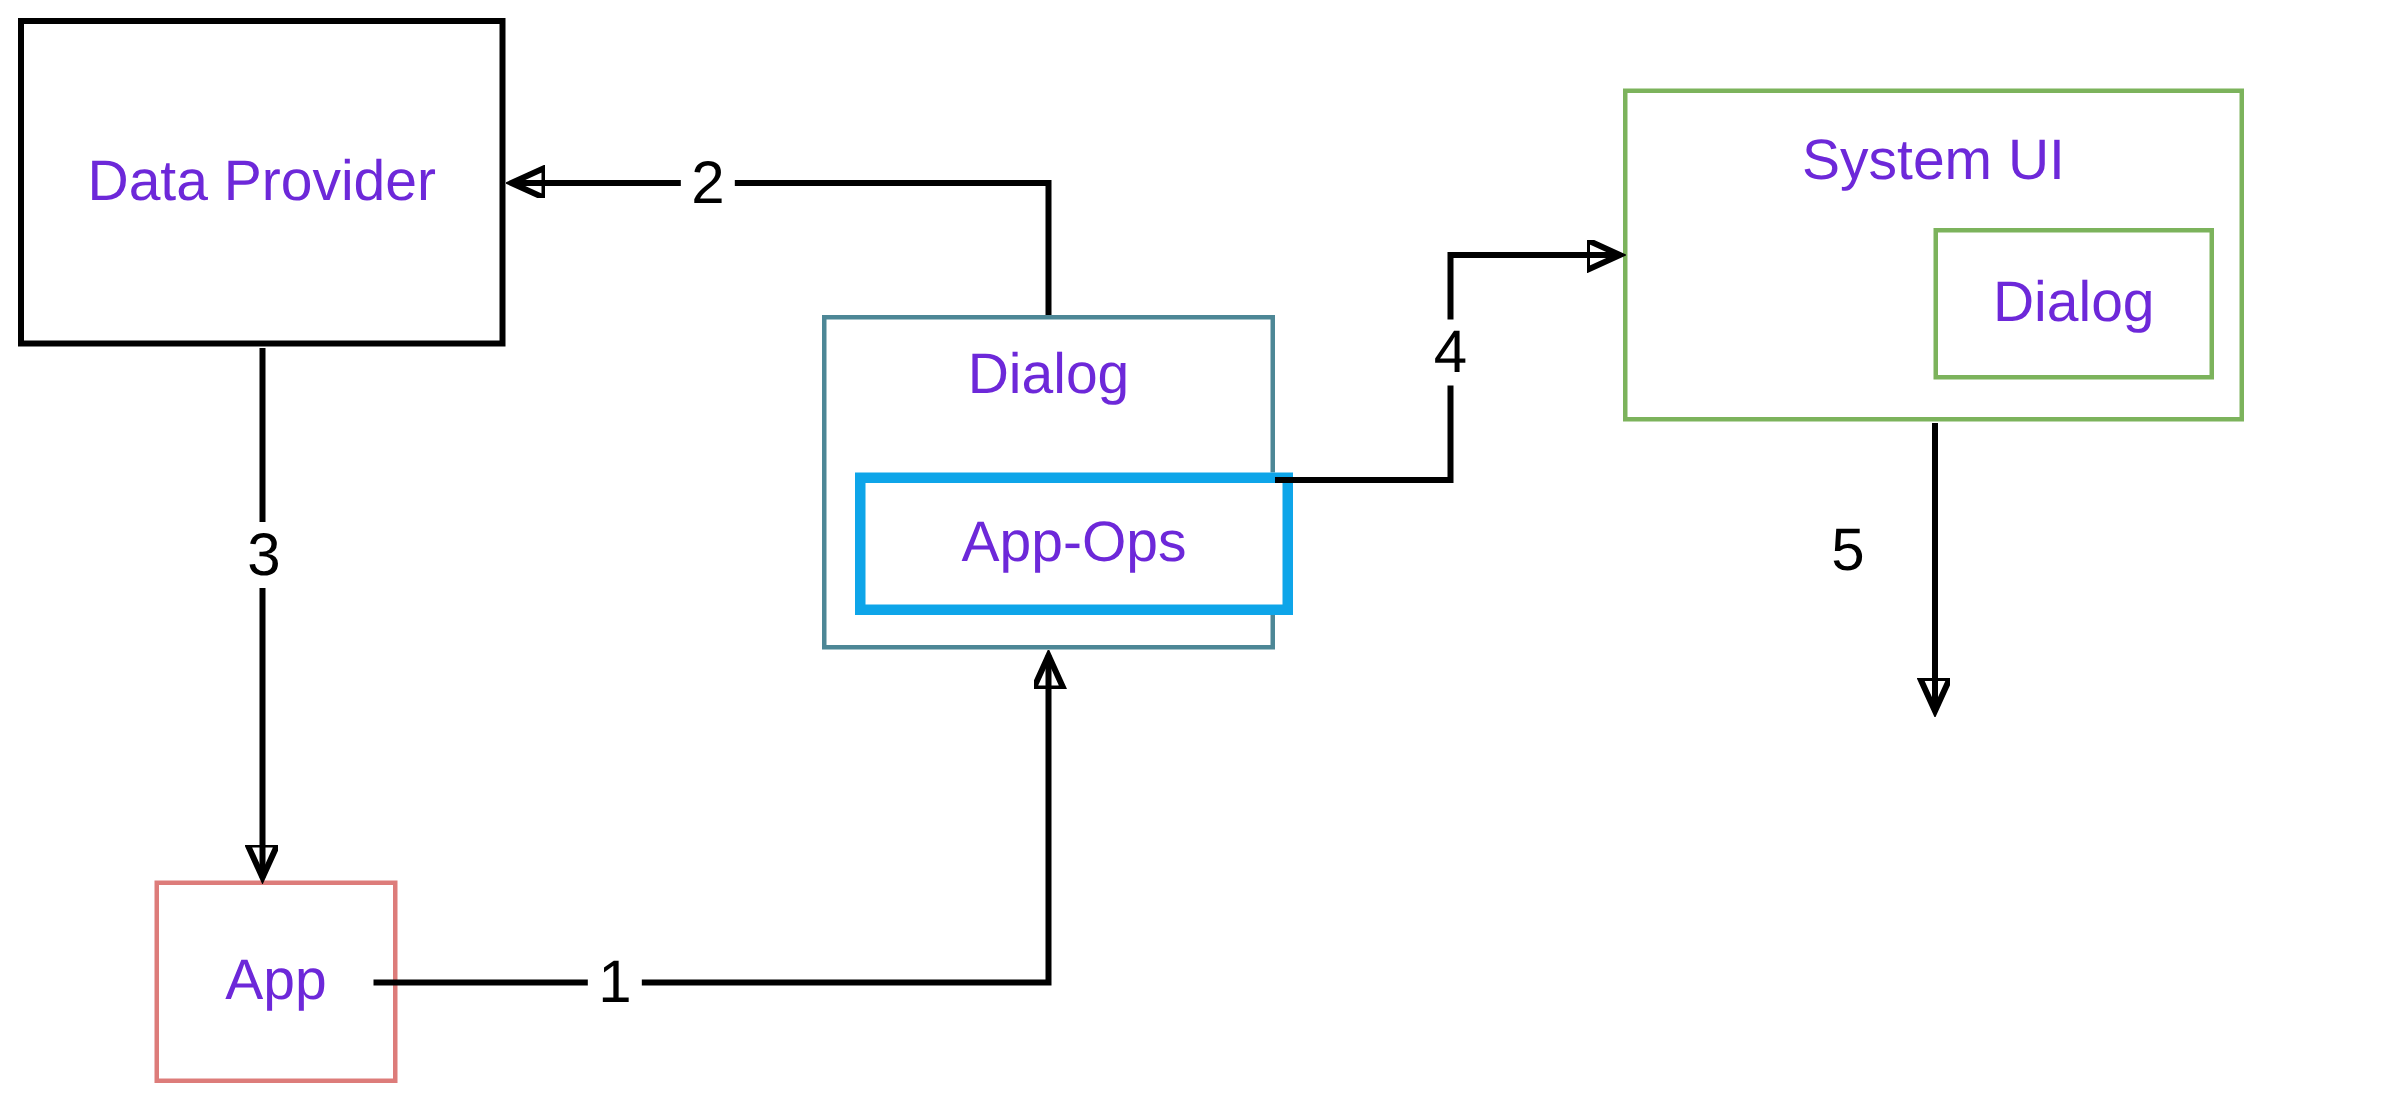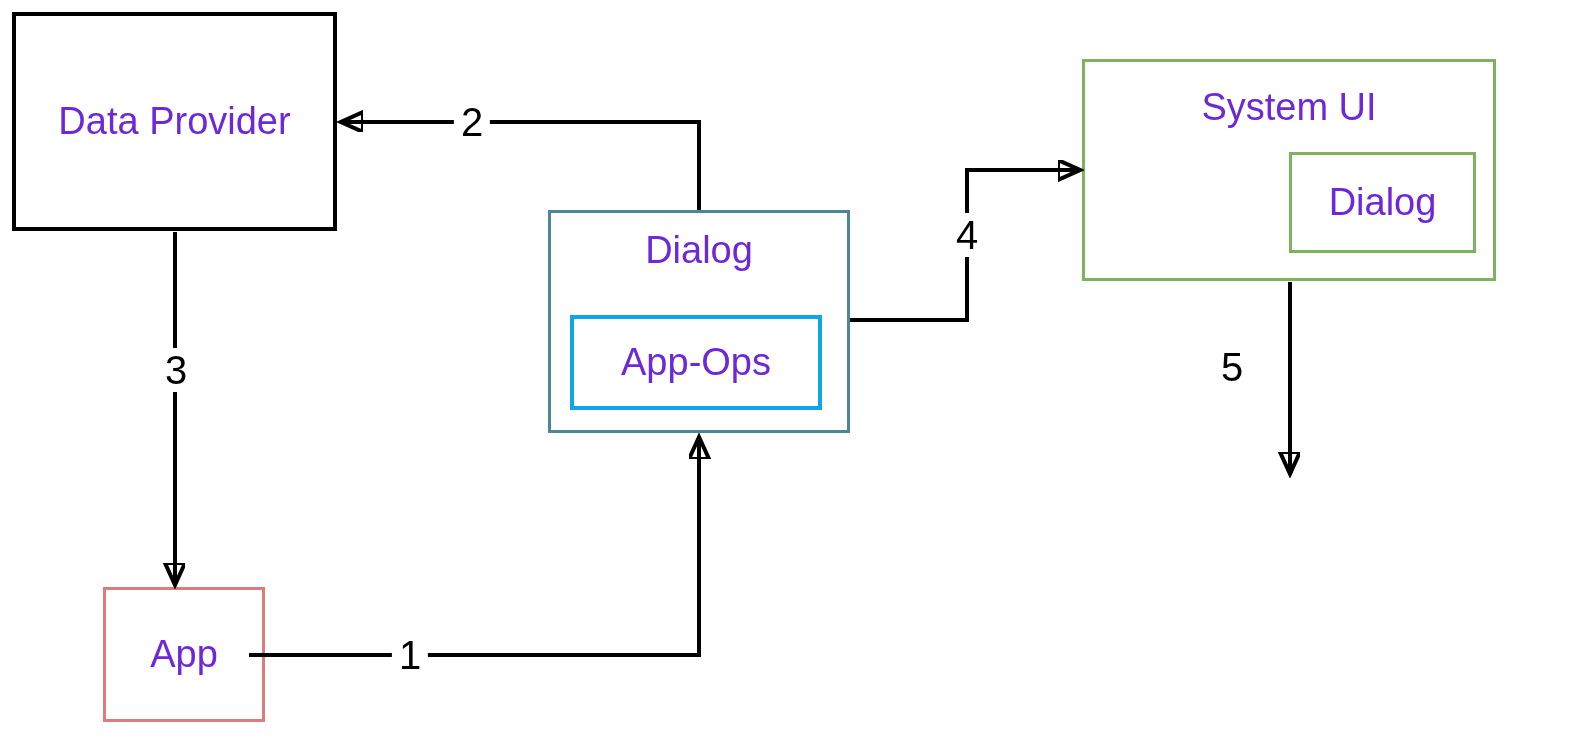--- a/index.html
+++ b/index.html
@@ -33,22 +33,22 @@
   #node-data-provider {
     left: 12px; top: 12px; width: 325px; height: 219px;
     border: 4px solid #000000;
   }
   #node-system {
     left: 548px; top: 210px; width: 302px; height: 223px;
     border: 3px solid #4d8796;
     padding-top: 16px;
   }
   #node-app-ops {
-    left: 570px; top: 315px; width: 252px; height: 95px;
-    border: 4px solid #0ea5e9;
+    left: 570px; top: 315px; width: 292px; height: 95px;
+    border: 7px solid #0ea5e9;
     z-index: 2;
     text-align: center;
   }
   #node-system-ui {
     left: 1082px; top: 59px; width: 414px; height: 222px;
     border: 3px solid #7cb35c;
     padding-top: 24px;
   }
   #node-dialog {
     left: 1289px; top: 152px; width: 187px; height: 101px;

